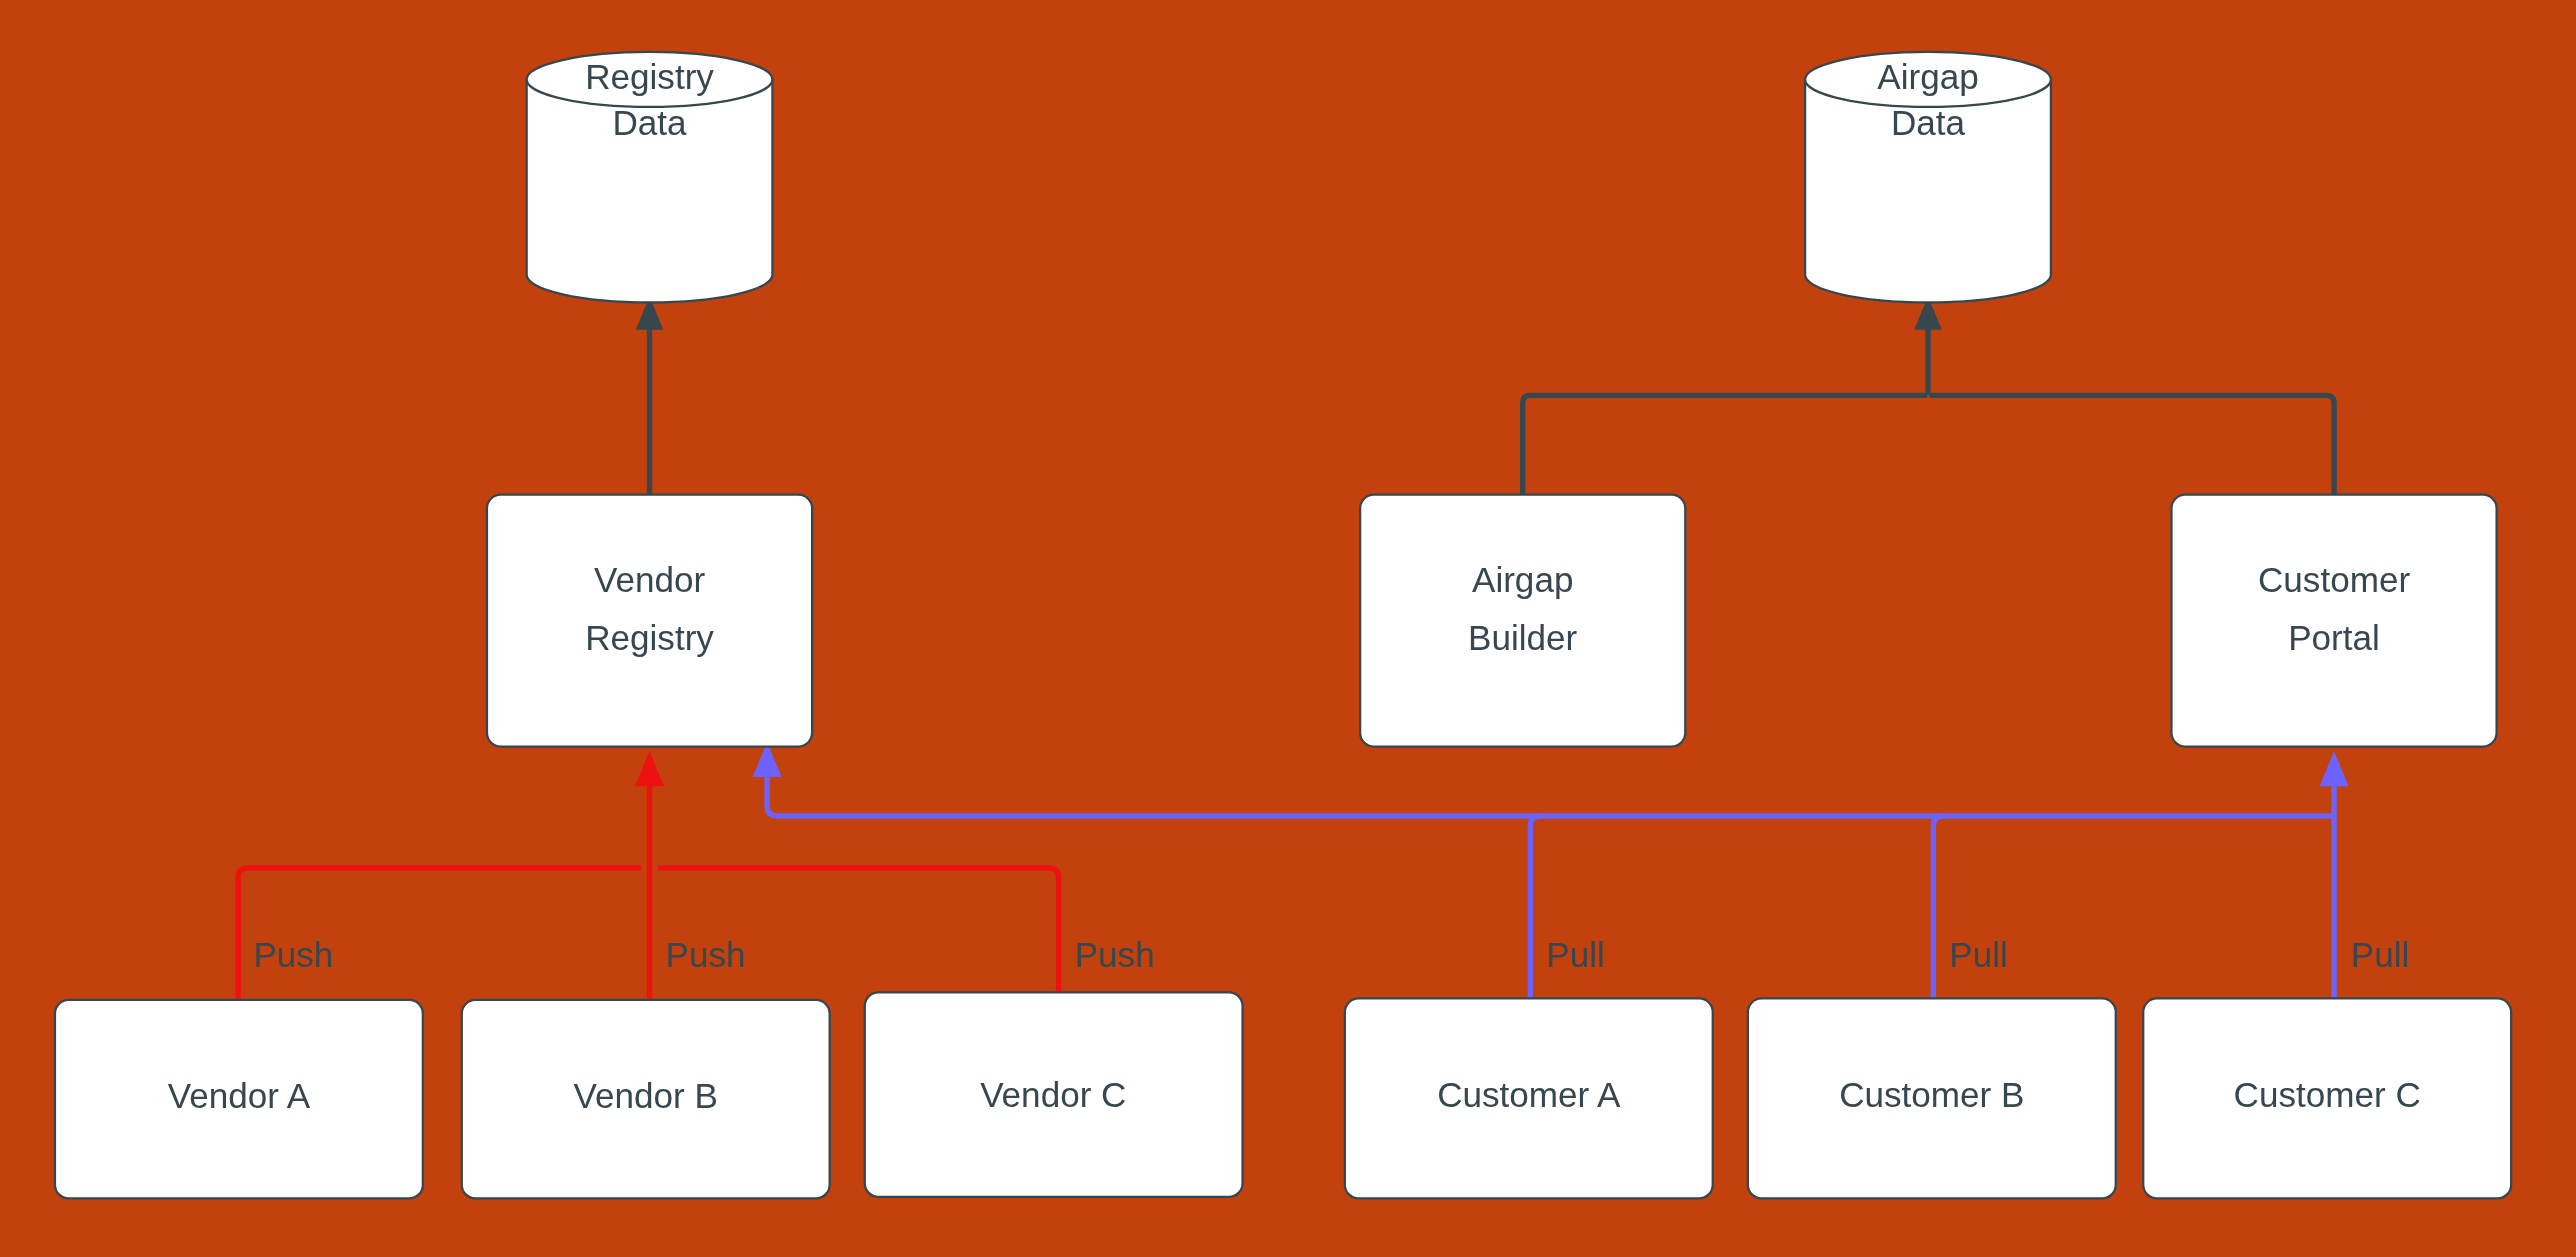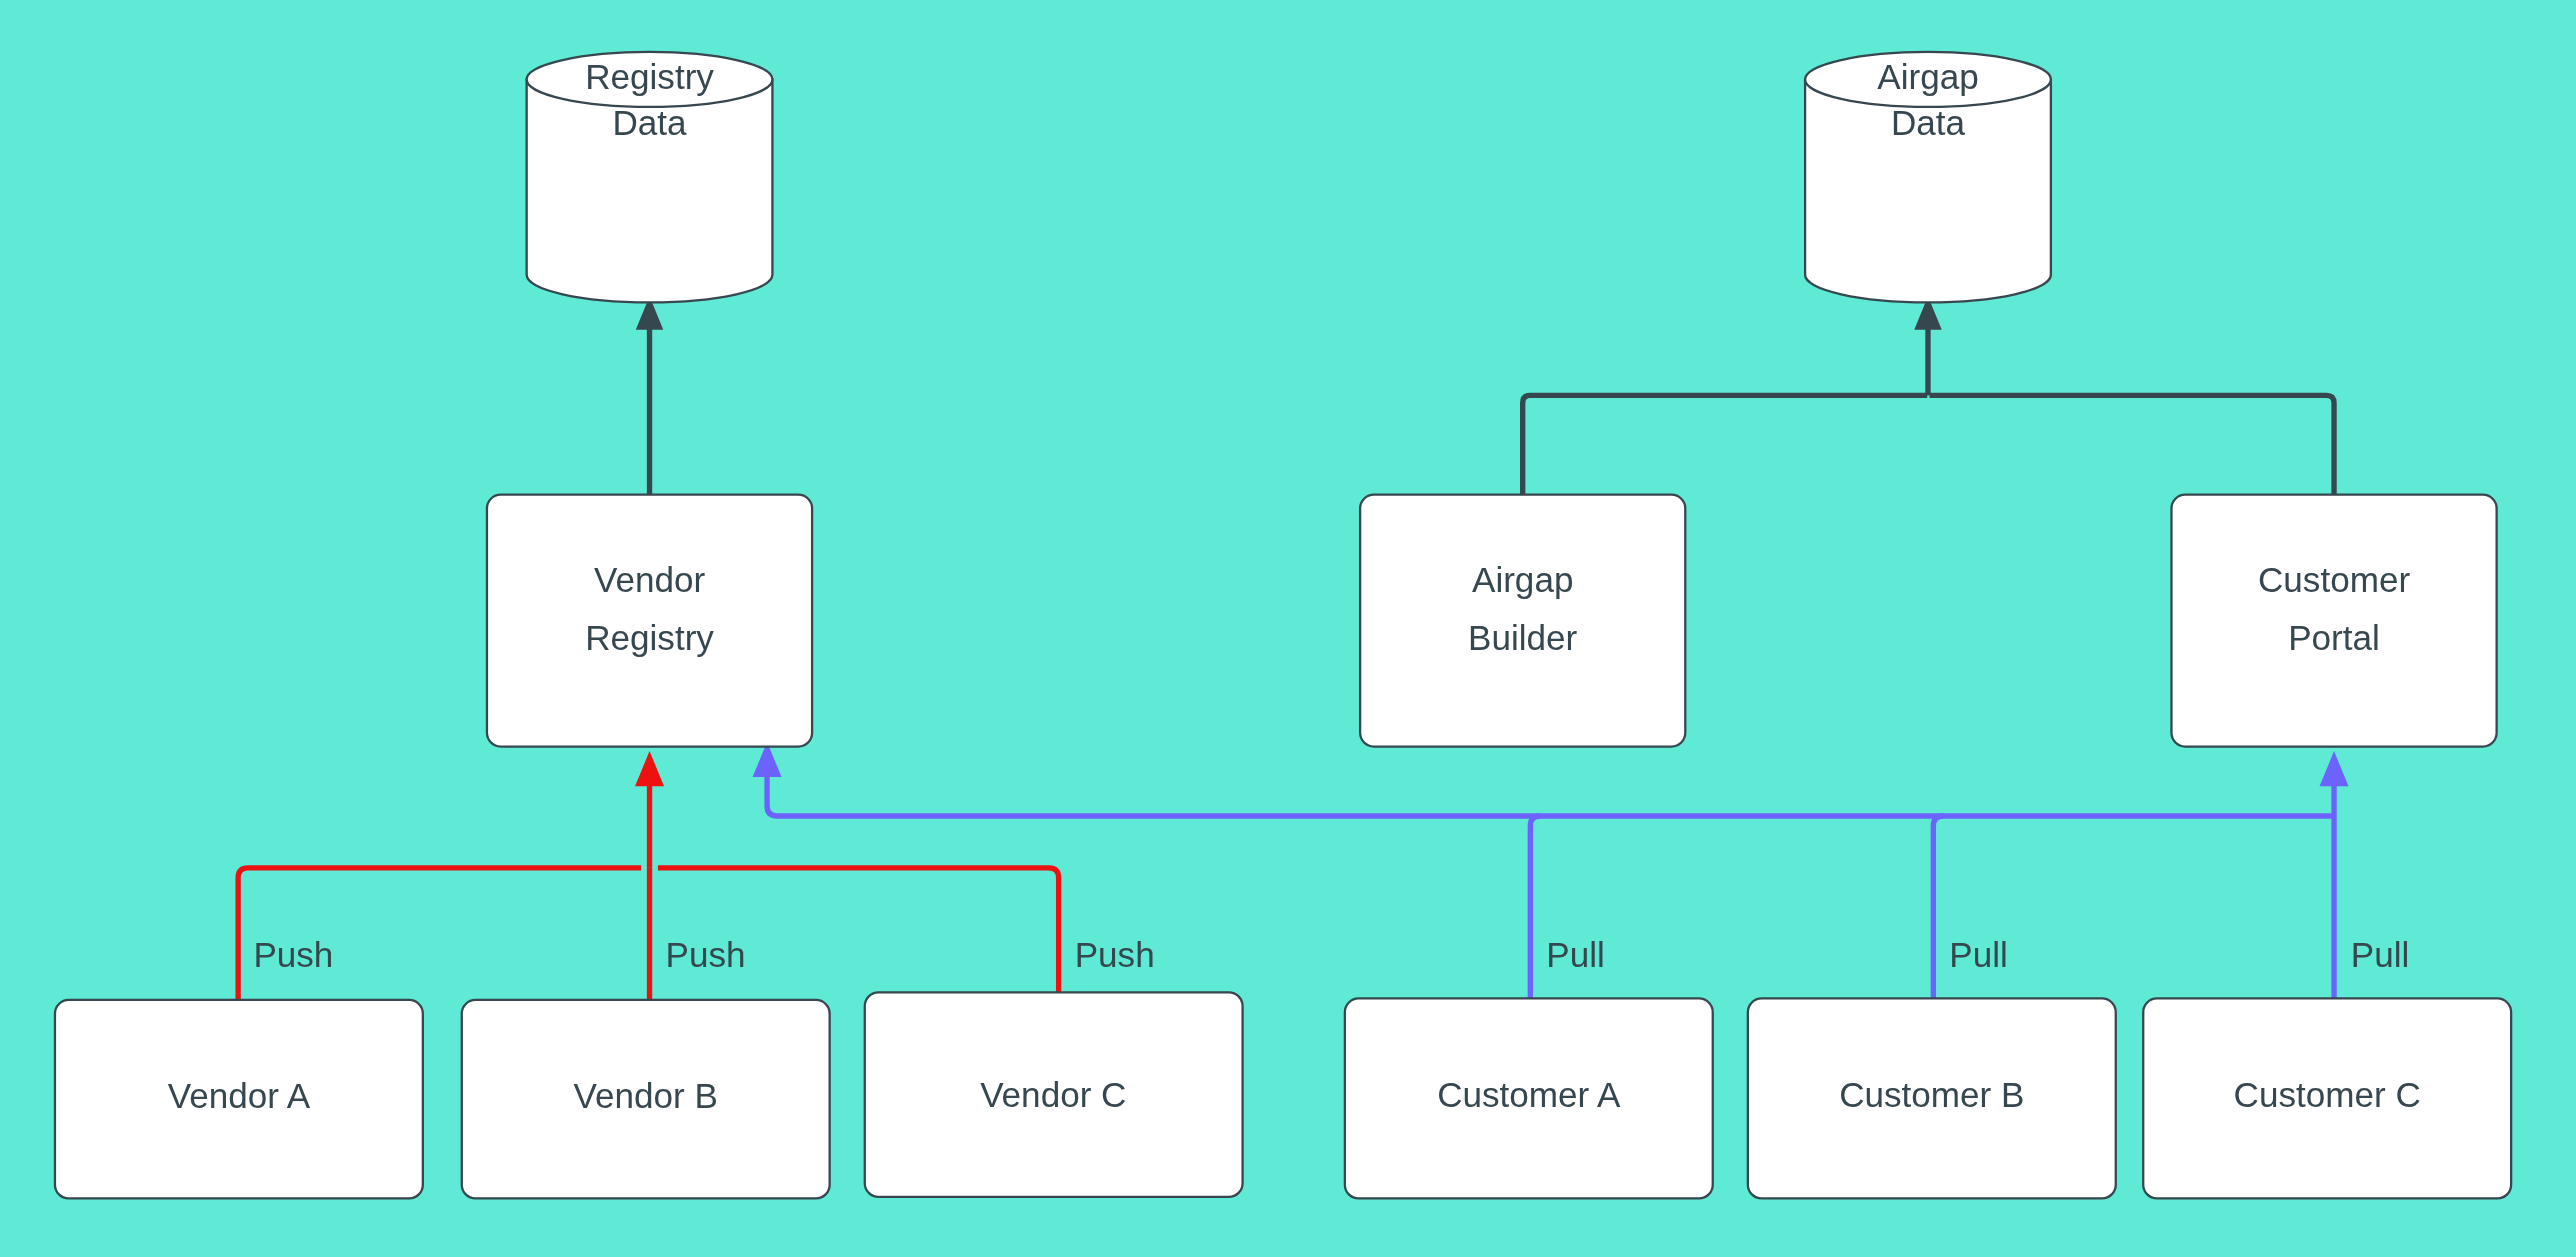--- a/index.html
+++ b/index.html
@@ -11,21 +11,21 @@
   body {
     font-family: "Liberation Sans", sans-serif;
     width: 2576px;
     height: 1258px;
     overflow: hidden;
   }
   #diagram-root {
     position: relative;
     width: 2576px;
     height: 1258px;
-    background: #5eead4;
+    background: #c2410c;
   }
   svg.diagram-canvas {
     position: absolute;
     top: 0;
     left: 0;
     width: 2576px;
     height: 1258px;
     display: block;
   }
   .node-shape {

